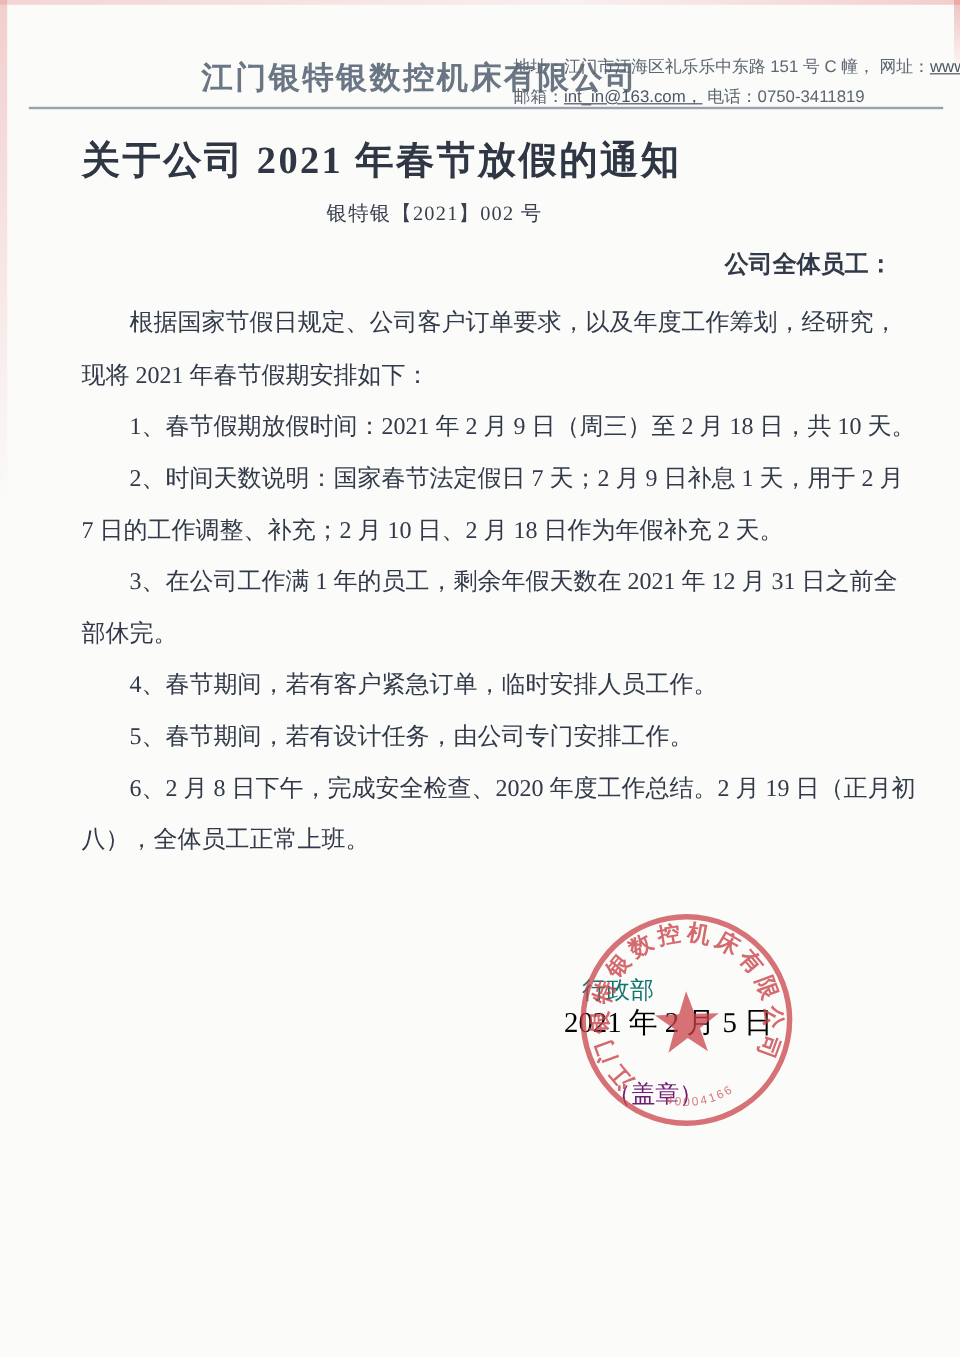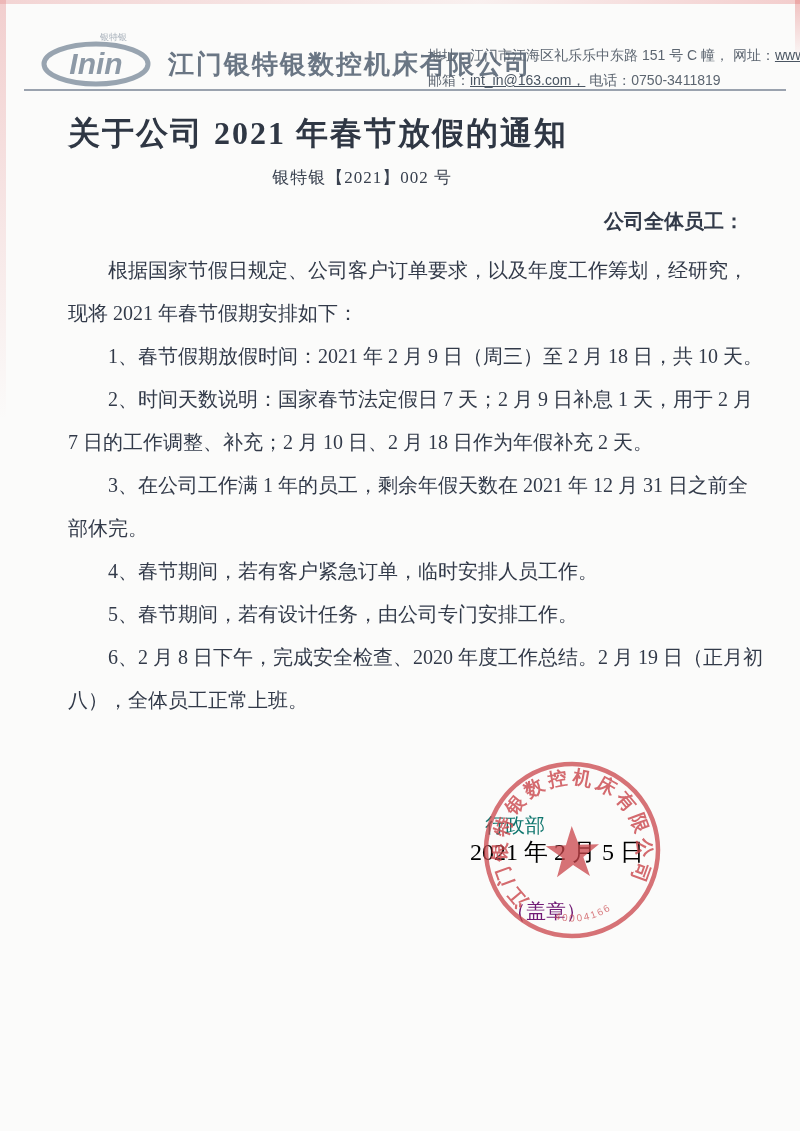--- a/index.html
+++ b/index.html
@@ -54,21 +54,21 @@
   }
 
   
   .body-block{
     position:absolute;left:68px;top:200px;width:676px;
     font-size:20px;line-height:43px;color:#323a49;
   }
   .line{height:43px;white-space:nowrap;}
   .greeting{font-weight:bold;text-align:right;}
   .indent{padding-left:40px;}
-  .gap{margin-top:6px;}
+  .gap{margin-top:6px;font-family:Liberation Mono, monospace;}
 
   
   .sig-dept{position:absolute;left:485px;top:812px;width:130px;text-align:left;
     font-size:20px;color:#0f766e;}
   .sig-date{position:absolute;left:462px;top:836px;width:190px;text-align:center;
     font-size:24px;color:#000000;white-space:nowrap;}
   .sig-seal-note{position:absolute;left:486px;top:898px;width:120px;text-align:center;
     font-size:20px;color:#701a75;}
 
   
@@ -76,27 +76,20 @@
     transform:rotate(-10deg);opacity:.88;pointer-events:none;}
 </style>
 </head>
 <body>
 
 <div class="page">
   <div class="edge-top"></div>
   <div class="edge-left"></div>
   <div class="edge-right"></div>
 
-  <div class="logo-box">
-    <svg width="132" height="62" viewBox="0 0 132 62">
-      <text x="66" y="12" text-anchor="start" font-size="9" fill="#a7b0ba" font-family="Liberation Sans, DejaVu Sans, sans-serif">银特银</text>
-      <ellipse cx="62" cy="36" rx="52" ry="20" fill="none" stroke="#98a4b0" stroke-width="5"></ellipse>
-      <text x="62" y="46" text-anchor="middle" font-size="30" font-weight="bold" font-style="italic" fill="#8d99a6" font-family="Liberation Sans, DejaVu Sans, sans-serif">Inin</text>
-    </svg>
-  </div>
   <div class="company-name">江门银特银数控机床有限公司</div>
 
   <div class="addr-block">
     <div class="addr-row">
       <span>地址：</span><span>江门市江海区礼乐乐中东路 151 号 C 幢，</span>
       <span>网址：</span><span class="link">www.intin.cn</span>
     </div>
     <div class="addr-row">
       <span>邮箱：</span><span class="link">int_in@163.com，</span>
       <span>电话：</span><span>0750-3411819</span>

